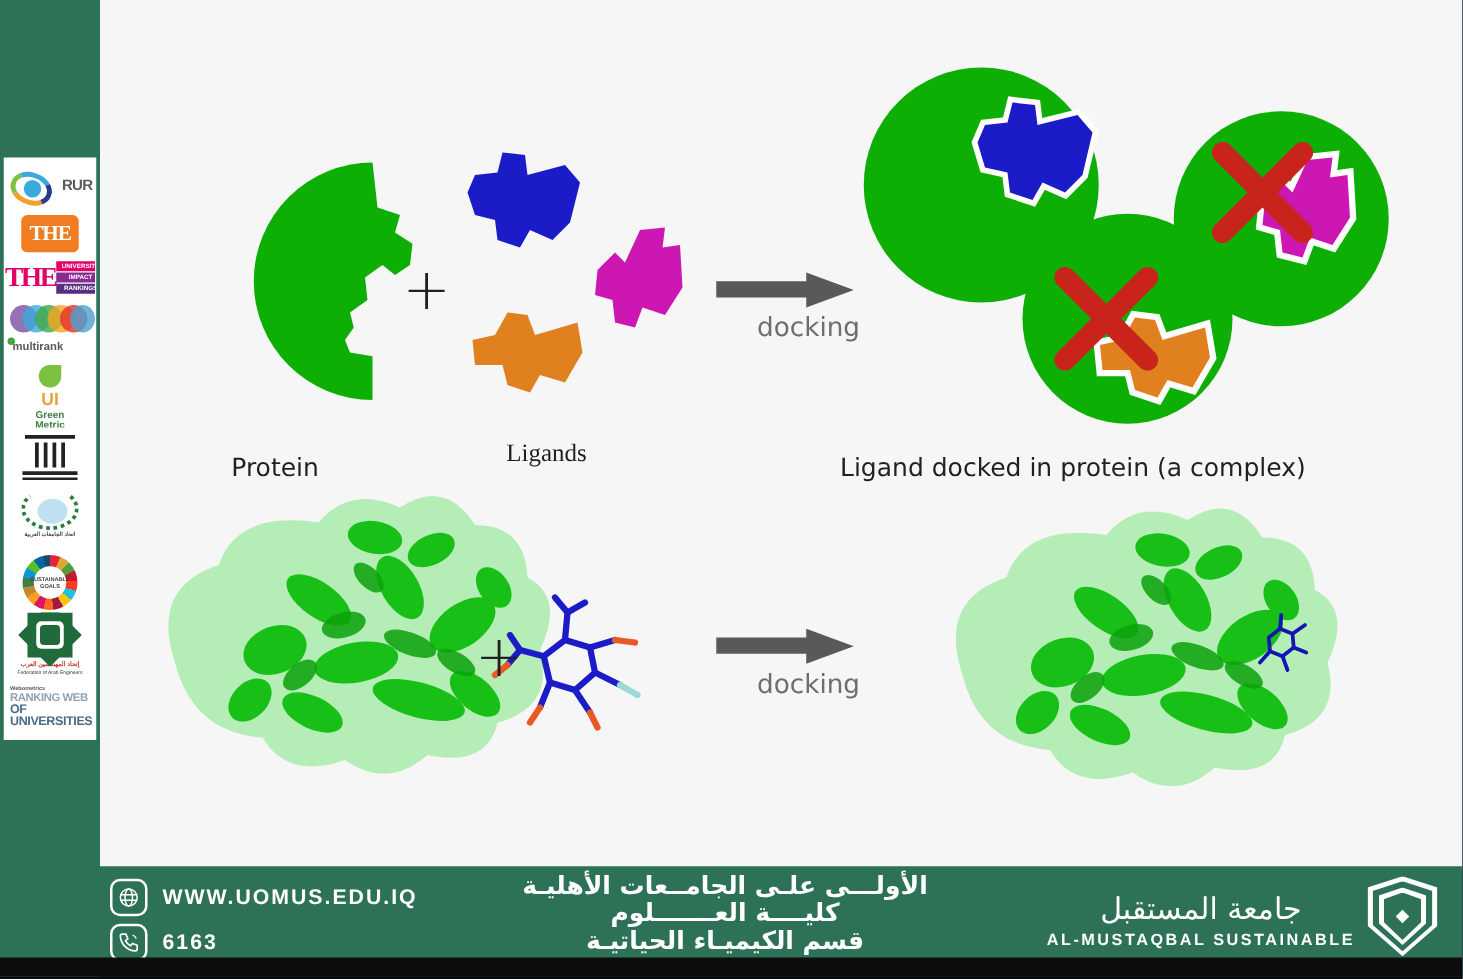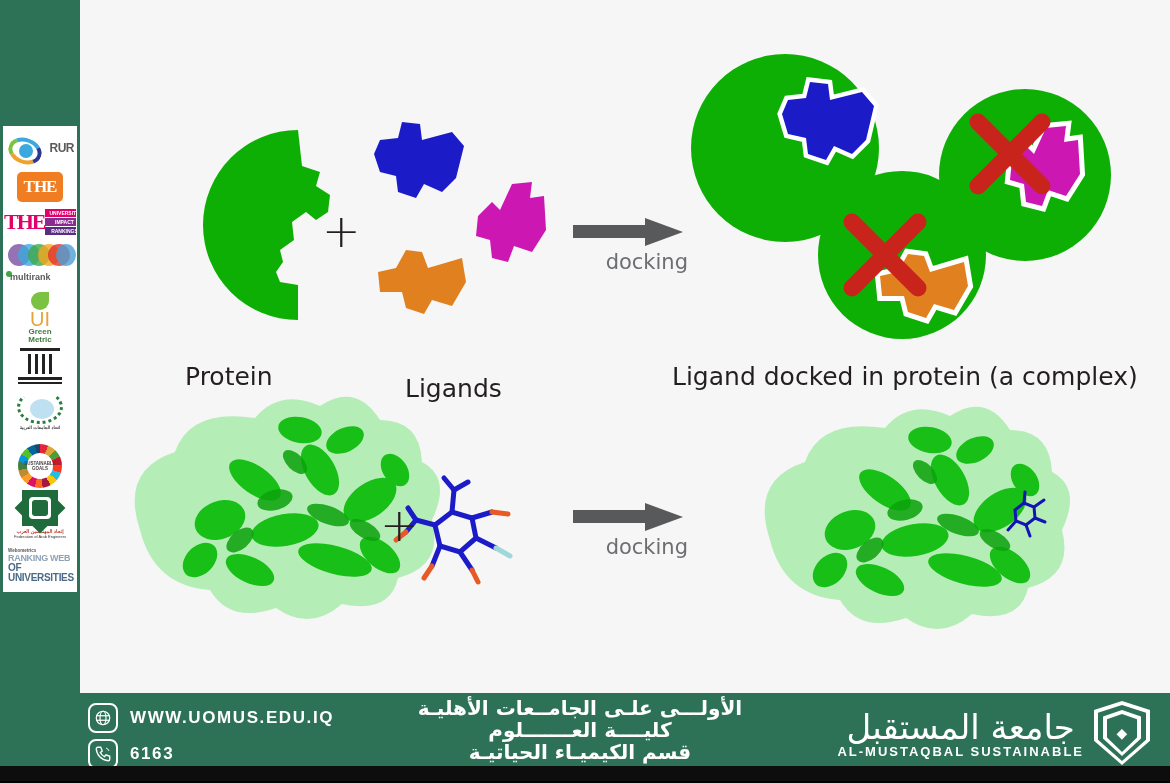--- a/index.html
+++ b/index.html
@@ -76,21 +76,21 @@
   .multirank .m6 { left:52px; background:#4b9fd5; width:20px;height:22px; }
   .multirank .word { position:absolute; left:6px; bottom:6px; font-size:9px;
      color:#5a5a5a; font-weight:bold; }
   .multirank .dotpair { position:absolute; left:2px; bottom:7px; }
   .multirank .dotpair i { display:inline-block; width:6px; height:6px; border-radius:50%;
      background:#3fa845; }
 
   .greenmetric { width:72px; height:52px; position:relative; text-align:center; }
   .greenmetric .leaf { width:18px; height:18px; background:#7cc242; border-radius:50% 0 50% 50%;
      margin:2px auto 0; }
-  .greenmetric .ui { font-size:20px; font-weight:normal; color:#e8a33d; line-height:18px; }
+  .greenmetric .ui { font-size:14px; font-weight:bold; color:#e8a33d; line-height:18px; }
   .greenmetric .gm { font-size:8px; color:#3f7e3f; font-weight:bold; line-height:8px; }
 
   .pillars { width:72px; height:44px; display:flex; flex-direction:column;
      align-items:center; justify-content:center; }
   .pillars .roof { width:40px; height:3px; background:#222; }
   .pillars .cols { display:flex; gap:4px; margin:3px 0; }
   .pillars .cols i { width:3px; height:20px; background:#222; display:block; }
   .pillars .base { width:44px; height:3px; background:#222; }
   .pillars .base2 { width:44px; height:2px; background:#222; margin-top:2px;}
 
@@ -137,26 +137,26 @@
     position: absolute; left: 80px; top: 0;
     width: 1090px; height: 695px;
     background: #f6f6f7;
   }
 
   .shape-layer { position:absolute; inset:0; }
 
   .label {
     position: absolute;
     color: #231f20;
-    font-size: 25px;
+    font-size: 20px;
     font-family: "DejaVu Sans", sans-serif;
     white-space: nowrap;
   }
   .lbl-protein { left: 105px; top: 362px; }
-  .lbl-ligands { left: 325px; top: 374px; }
+  .lbl-ligands { left: 325px; top: 352px; font-family: Liberation Serif, serif; }
   .lbl-complex { left: 592px; top: 362px; }
 
   .plus {
     position: absolute;
     color: #231f20;
     font-size: 46px;
     font-weight: 300;
     font-family: "DejaVu Sans", sans-serif;
     line-height: 1;
   }
@@ -203,21 +203,21 @@
   .arabic-center {
     position:absolute; left: 380px; top: 4px; width: 400px;
     text-align: center; direction: rtl;
     color:#ffffff; font-weight:bold; font-size:20px; line-height:22px;
     font-family:"DejaVu Sans", sans-serif;
   }
   .arabic-center div { white-space: nowrap; }
   .uni-brand { position:absolute; right: 20px; top: 8px; display:flex;
      align-items:center; gap: 10px; }
   .uni-names { text-align:center; color:#fff; }
-  .uni-ar { font-size:34px; font-family:"DejaVu Sans", sans-serif;
+  .uni-ar { font-size:24px; font-family:"DejaVu Sans", sans-serif;
      direction:rtl; line-height:38px; }
   .uni-en { font-size:13px; font-weight:bold; letter-spacing:2px;
      font-family:"Liberation Sans", sans-serif; margin-top:-2px; }
   .shield { width: 56px; height: 64px; position: relative; }
   .shield .outer { position:absolute; inset:0; background:#fff;
      clip-path: polygon(50% 0%, 100% 14%, 100% 62%, 50% 100%, 0% 62%, 0% 14%); }
   .shield .mid { position:absolute; inset:4px; background:#2d7257;
      clip-path: polygon(50% 0%, 100% 14%, 100% 62%, 50% 100%, 0% 62%, 0% 14%); }
   .shield .inner { position:absolute; inset:9px; background:#ffffff;
      clip-path: polygon(50% 0%, 100% 14%, 100% 62%, 50% 100%, 0% 62%, 0% 14%); }

